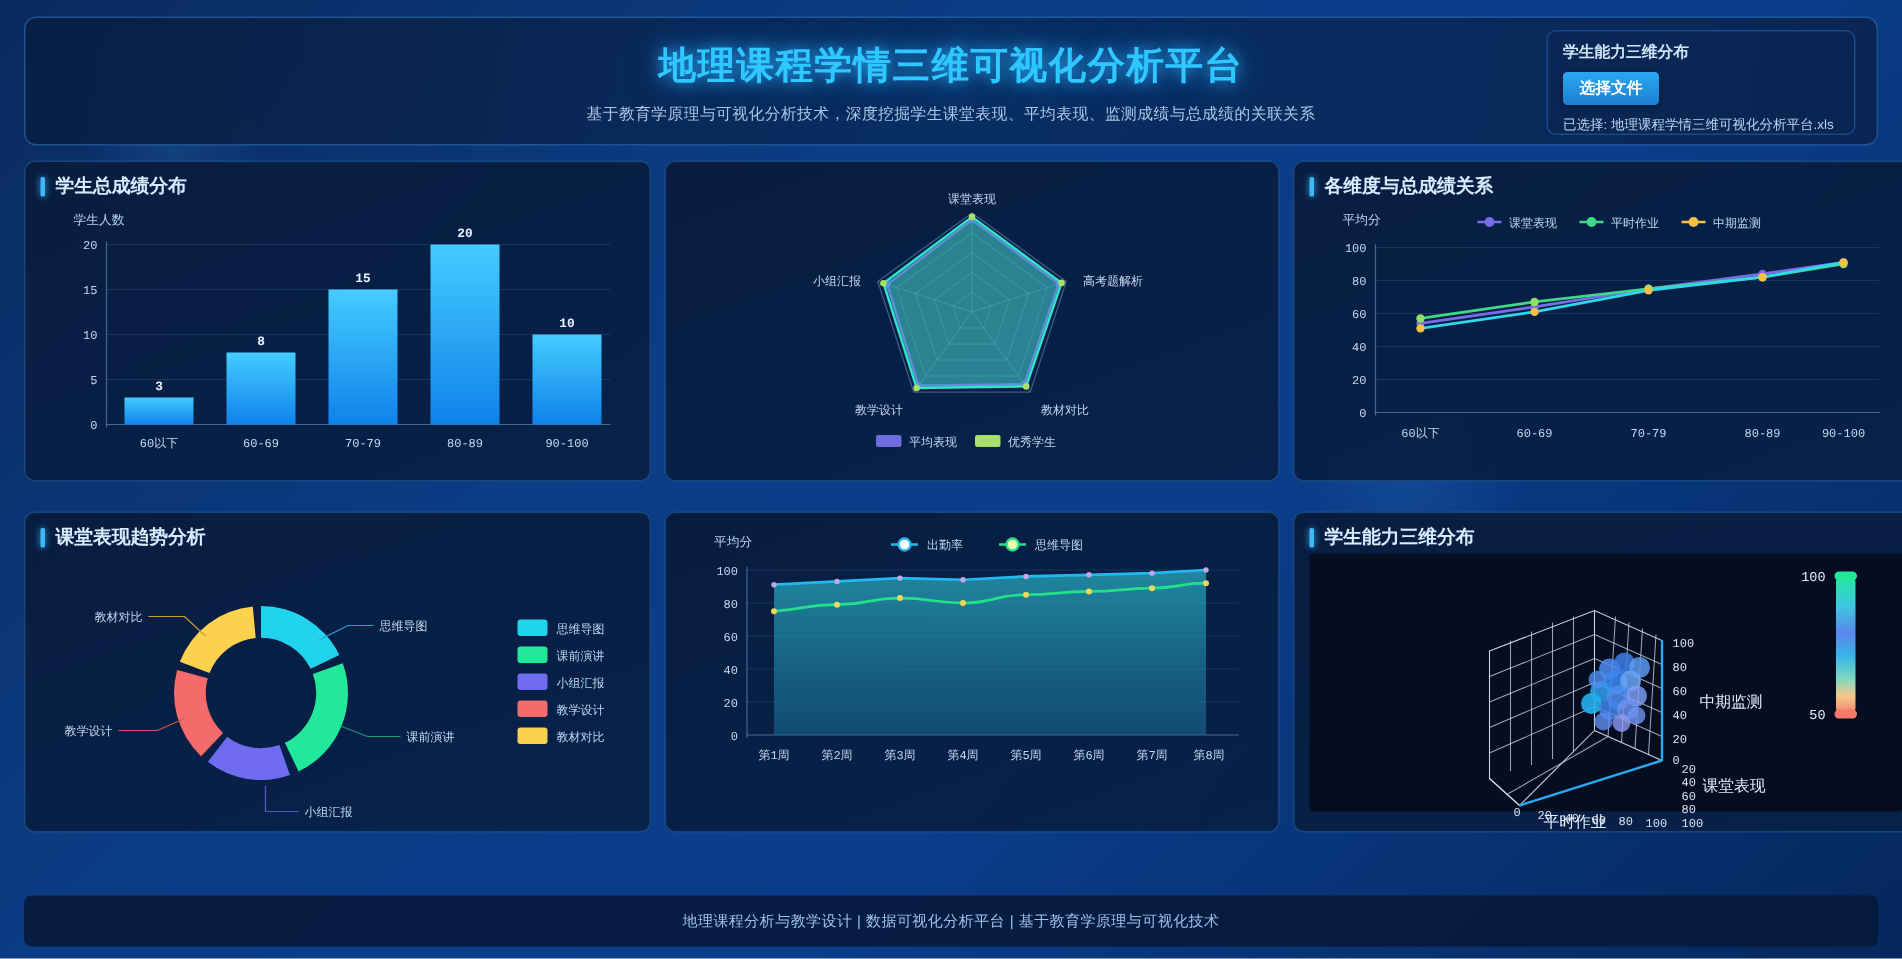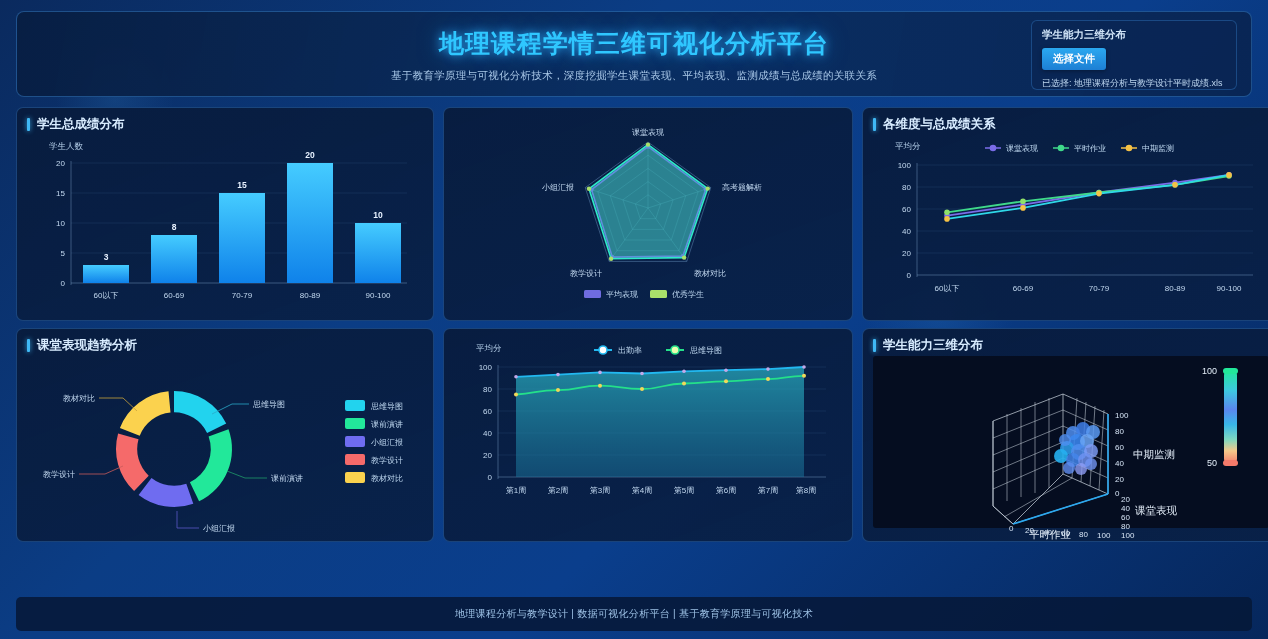--- a/index.html
+++ b/index.html
@@ -58,22 +58,23 @@
     padding: 4px 11px; cursor: pointer;
     box-shadow: 0 1px 4px rgba(0,0,0,0.35);
   }
   .upload-file { margin-top: 7px; font-size: 9px; color: #bdd6ef; white-space: nowrap; }
 
   
   .grid {
     display: grid;
     grid-template-columns: 418px 410px 418px;
     grid-template-rows: 214px 214px;
-    gap: 7px 9px;
+    gap: 20px 9px;
     margin: 0 6px;
+    font-family: Liberation Mono, monospace;
   }
   .card {
     background: linear-gradient(160deg, rgba(8,28,62,0.96) 0%, rgba(9,32,70,0.93) 100%);
     border: 1px solid rgba(55,125,205,0.40);
     border-radius: 7px;
     position: relative;
     overflow: hidden;
     padding: 8px 10px 6px 10px;
   }
   .card-title {
@@ -114,21 +115,21 @@
   <div class="bg-glow" style="left:865px; top:240px; width:150px; height:150px;"></div>
 
   <div class="header">
     <div class="header-center">
       <div class="app-title">地理课程学情三维可视化分析平台</div>
       <div class="app-subtitle">基于教育学原理与可视化分析技术，深度挖掘学生课堂表现、平均表现、监测成绩与总成绩的关联关系</div>
     </div>
     <div class="upload-panel">
       <div class="upload-title">学生能力三维分布</div>
       <button class="upload-btn">选择文件</button>
-      <div class="upload-file">已选择: 地理课程分析与教学设计平时成绩.xls</div>
+      <div class="upload-file">已选择: 地理课程学情三维可视化分析平台.xls</div>
     </div>
   </div>
 
   <div class="grid">
 
     <div class="card">
       <div class="card-title">
         <span class="title-bar"></span>
         <span>学生总成绩分布</span>
       </div>

